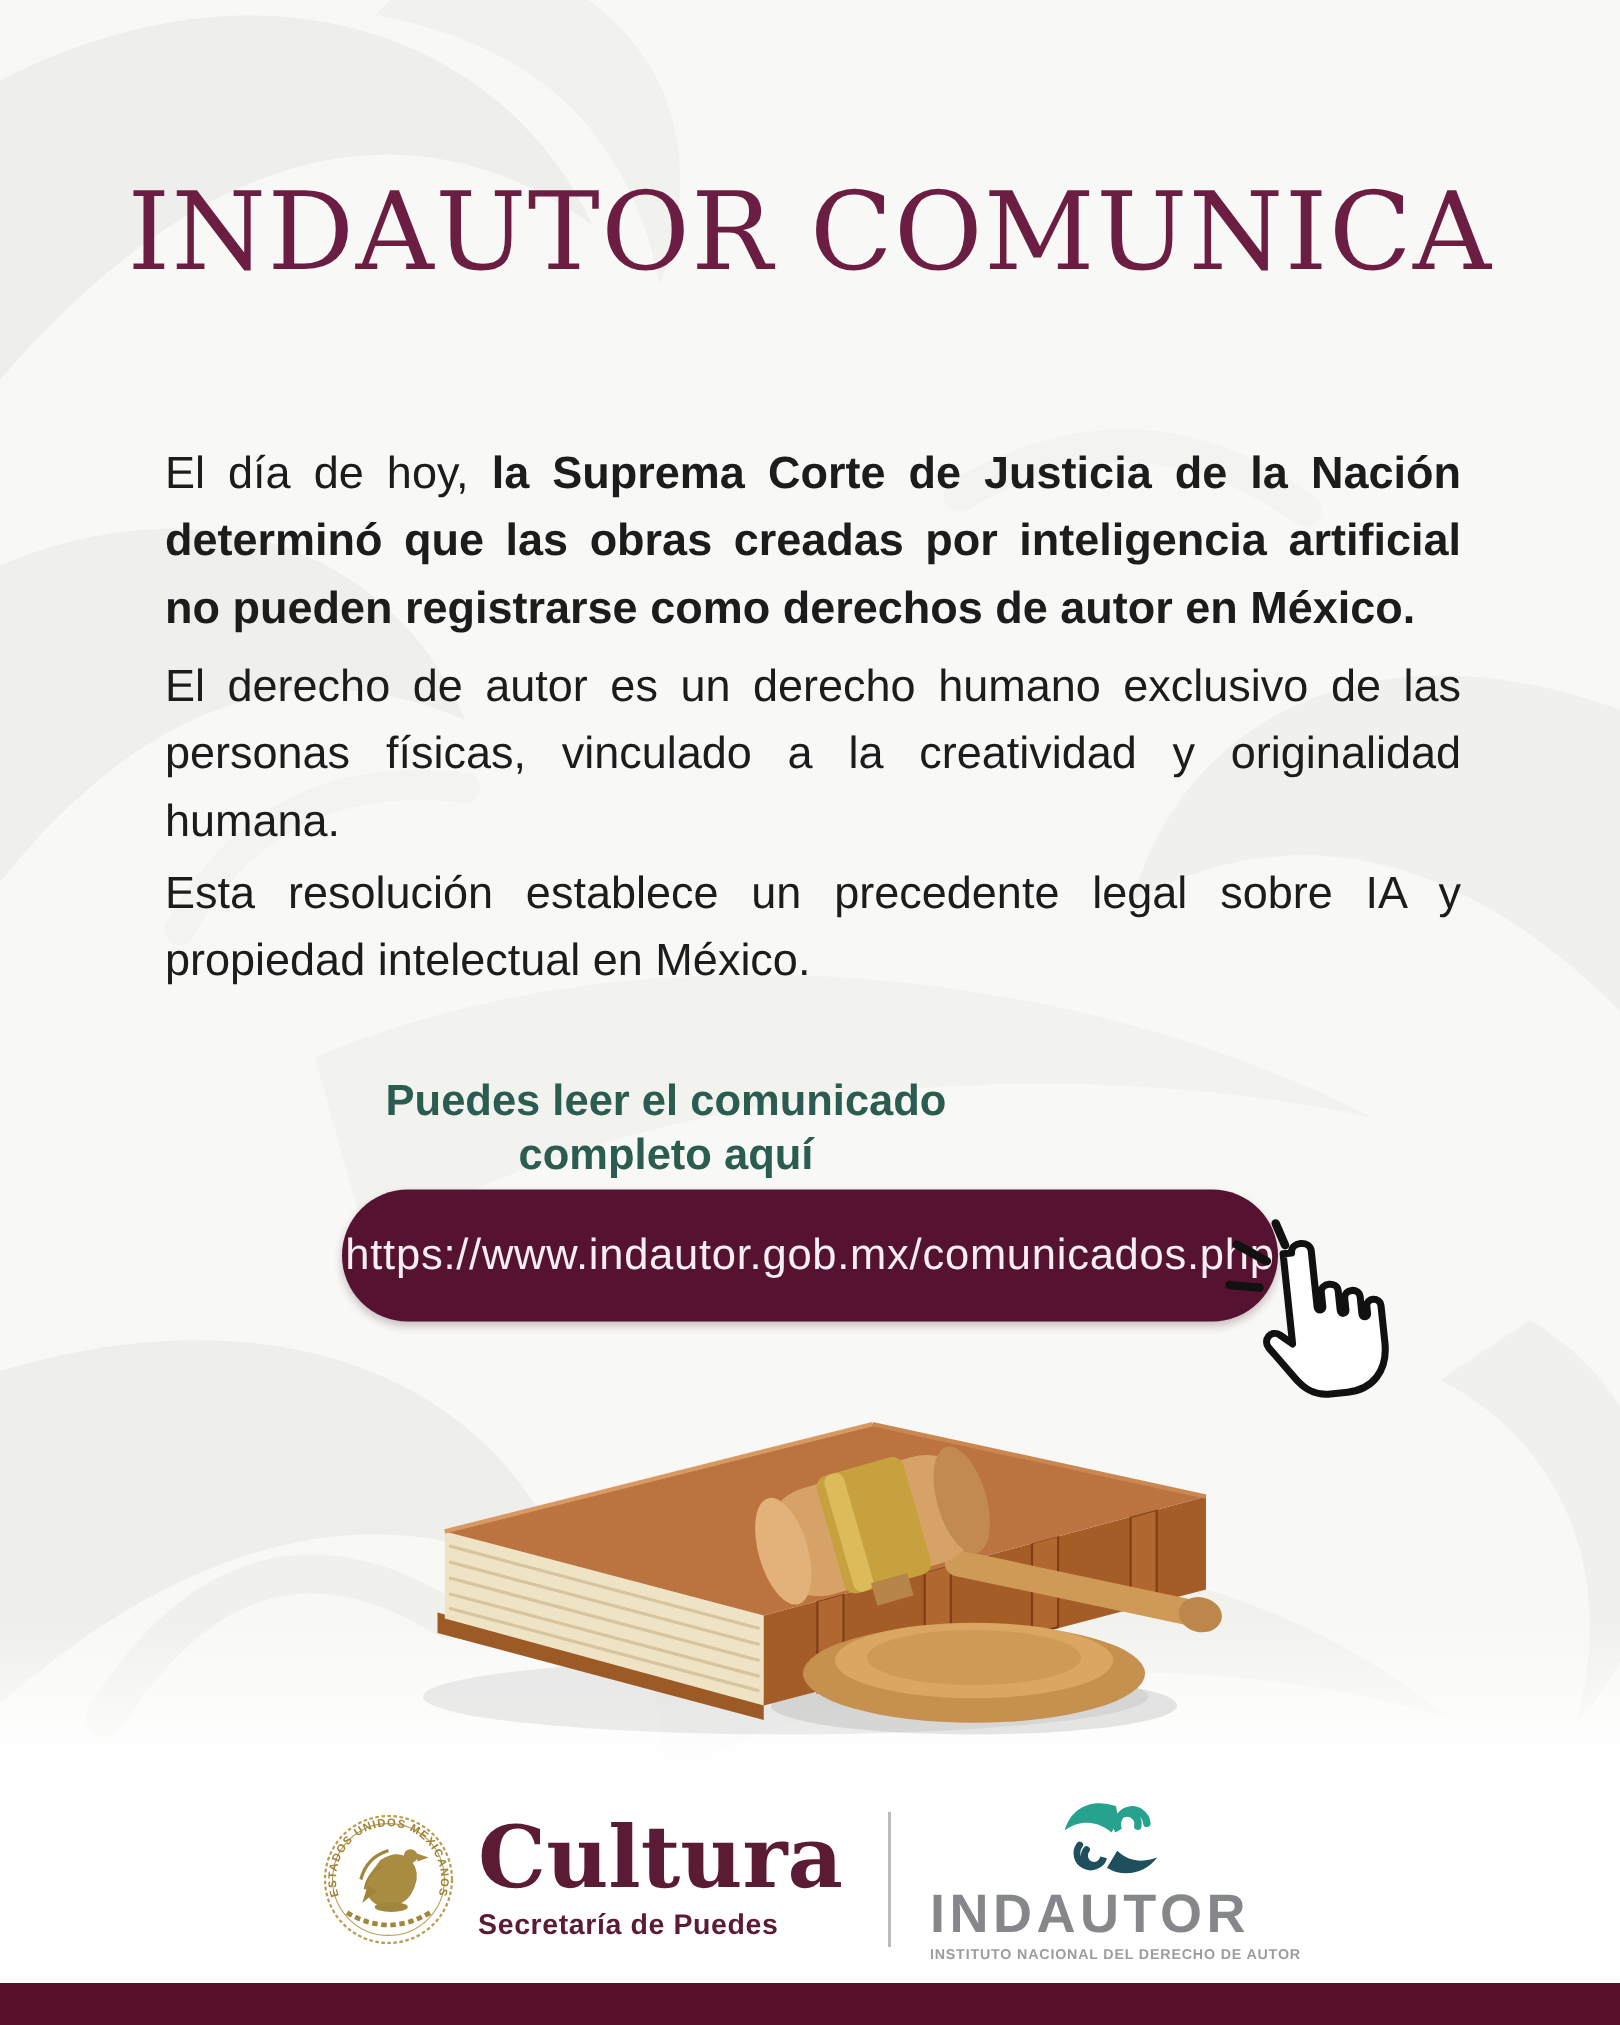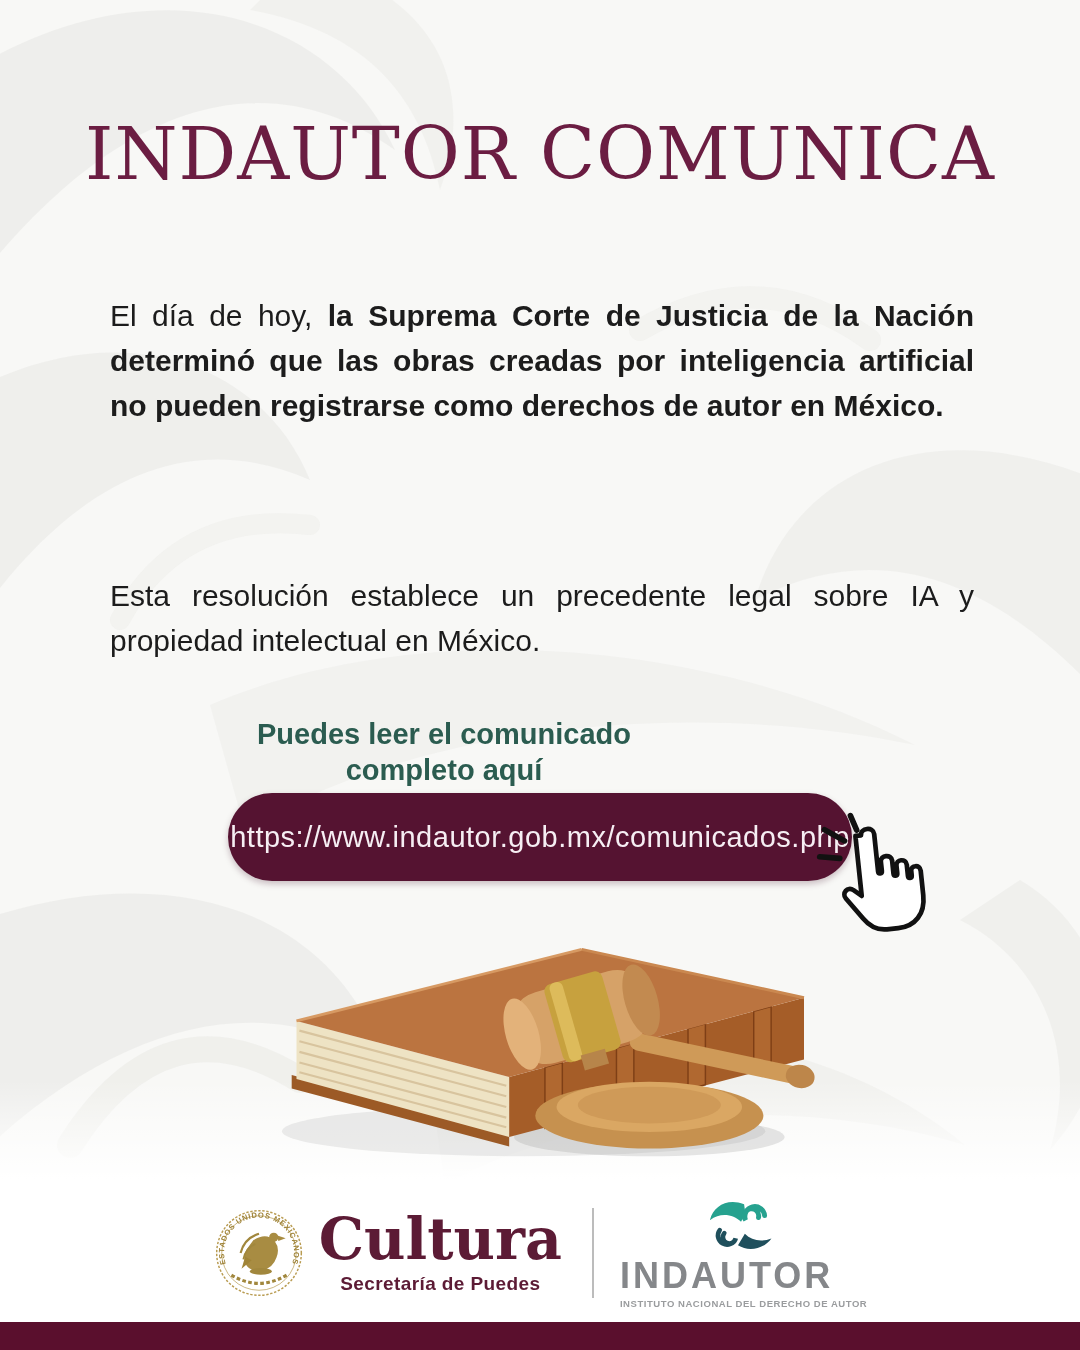--- a/index.html
+++ b/index.html
@@ -35,21 +35,21 @@
   .url-button span{
     color:#f6eef3;font-size:29px;letter-spacing:0.5px;white-space:nowrap;
   }
   .hand-cursor{position:absolute;left:812px;top:810px;width:118px;height:132px;transform:rotate(-6deg);}
   .illustration{position:absolute;left:255px;top:932px;width:576px;height:232px;}
   .footer{
     position:absolute;left:0;top:1183px;width:1080px;height:139px;background:#ffffff;
     display:flex;align-items:center;justify-content:center;
   }
   .seal{width:92px;height:100px;margin-right:14px;flex:none;}
-  .cultura-block{text-align:center;}
+  .cultura-block{text-align:left;}
   .cultura-wordmark{
     font-family:"DejaVu Serif","Liberation Serif",serif;font-weight:bold;
     font-size:57px;line-height:58px;color:#5c1b35;letter-spacing:0px;
   }
   .cultura-sub{
     font-size:19px;font-weight:bold;color:#5c1b35;margin-top:5px;letter-spacing:0.4px;
   }
   .footer-divider{width:2px;height:90px;background:#bcbcbc;margin:0 26px 0 30px;flex:none;}
   .indautor-block{display:flex;align-items:center;flex-direction:column;}
   .indautor-glyph{width:76px;height:62px;margin-right:12px;flex:none;}
@@ -81,20 +81,21 @@
       <path d="M70,1145 q95,-150 230,-65" stroke-width="26" opacity="0.8"></path>
       <path d="M640,330 q120,-70 230,10" stroke-width="22" opacity="0.5"></path>
       <path d="M120,620 q60,-110 190,-95" stroke-width="20" opacity="0.5"></path>
     </g>
   </svg>
   <div class="pattern-fade"></div>
 
   <div class="poster-title">INDAUTOR COMUNICA</div>
 
   <p class="body-copy p1"><span>El día de hoy, </span><strong>la Suprema Corte de Justicia de la Nación determinó que las obras creadas por inteligencia artificial no pueden registrarse como derechos de autor en México.</strong></p>
+  <p class="body-copy p2">El derecho de autor es un derecho humano exclusivo de las personas físicas, vinculado a la creatividad y originalidad humana.</p>
   <p class="body-copy p3">Esta resolución establece un precedente legal sobre IA y propiedad intelectual en México.</p>
 
   <div class="cta-label">
     <div>Puedes leer el comunicado</div>
     <div>completo aquí</div>
   </div>
 
   <div class="url-button">
     <span>https://www.indautor.gob.mx/comunicados.php</span>
   </div>

